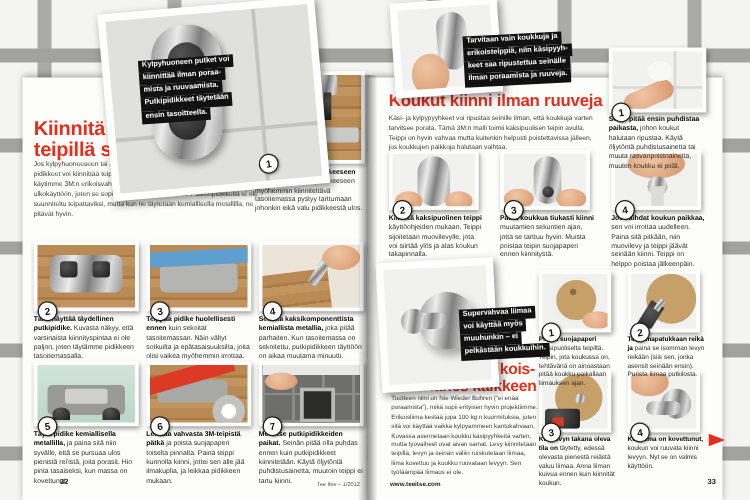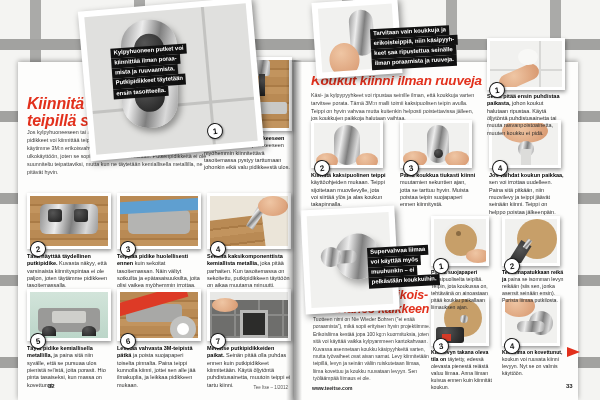--- a/index.html
+++ b/index.html
@@ -24,21 +24,21 @@
   .chrome{background:linear-gradient(100deg,#8f8f8f,#ececec 30%,#7f7f7f 55%,#d9d9d9 80%,#9a9a9a);}
   .dark{background:radial-gradient(circle at 35% 30%,#555,#1d1d1d);}
   .skin{background:radial-gradient(circle at 40% 30%,#efc6a4,#d6956c);}
   .bg-wood{background:repeating-linear-gradient(180deg,#b98a54 0 8px,#aa7b46 8px 10px,#c2945e 10px 17px);}
   .bg-wall{background:#f1f1ef;}
   .bg-teal{background:linear-gradient(180deg,#d2e4da,#bcd6c9);}
   .bg-cream{background:#ebe5d9;}
   .bg-floor{background-color:#6e6e6c;background-image:
     repeating-linear-gradient(0deg,#8a8a88 0 2px,transparent 2px 22px),
     repeating-linear-gradient(90deg,#8a8a88 0 2px,transparent 2px 24px);}
-  .title{position:absolute;color:#e2301c;font-weight:bold;letter-spacing:-.2px;z-index:3;line-height:1.08;font-style:italic;}
+  .title{position:absolute;color:#e2301c;font-weight:bold;letter-spacing:-.2px;z-index:3;line-height:1.08;}
   .intro{position:absolute;color:#3b3b3b;z-index:3;line-height:1.48;}
   .cap{position:absolute;margin:0;color:#2d2d2d;font-size:5.5px;line-height:1.34;z-index:3;}
   .cap b{color:#000;}
   .badge{position:absolute;width:14px;height:14px;border-radius:50%;background:#fff;border:1px solid #1c1c1c;
     font-size:8px;font-weight:bold;color:#111;display:flex;align-items:center;justify-content:center;
     z-index:5;box-shadow:1px 1px 2px rgba(0,0,0,.35);transform:rotate(-8deg);}
   .callout{position:absolute;z-index:6;font-size:5.9px;font-weight:bold;color:#fff;line-height:1.55;}
   .callout span{display:block;width:max-content;background:#111;padding:0 3px 1px;}
   .foot{position:absolute;z-index:3;color:#222;}
   .arrow{position:absolute;width:0;height:0;border-top:5px solid transparent;border-bottom:5px solid transparent;

